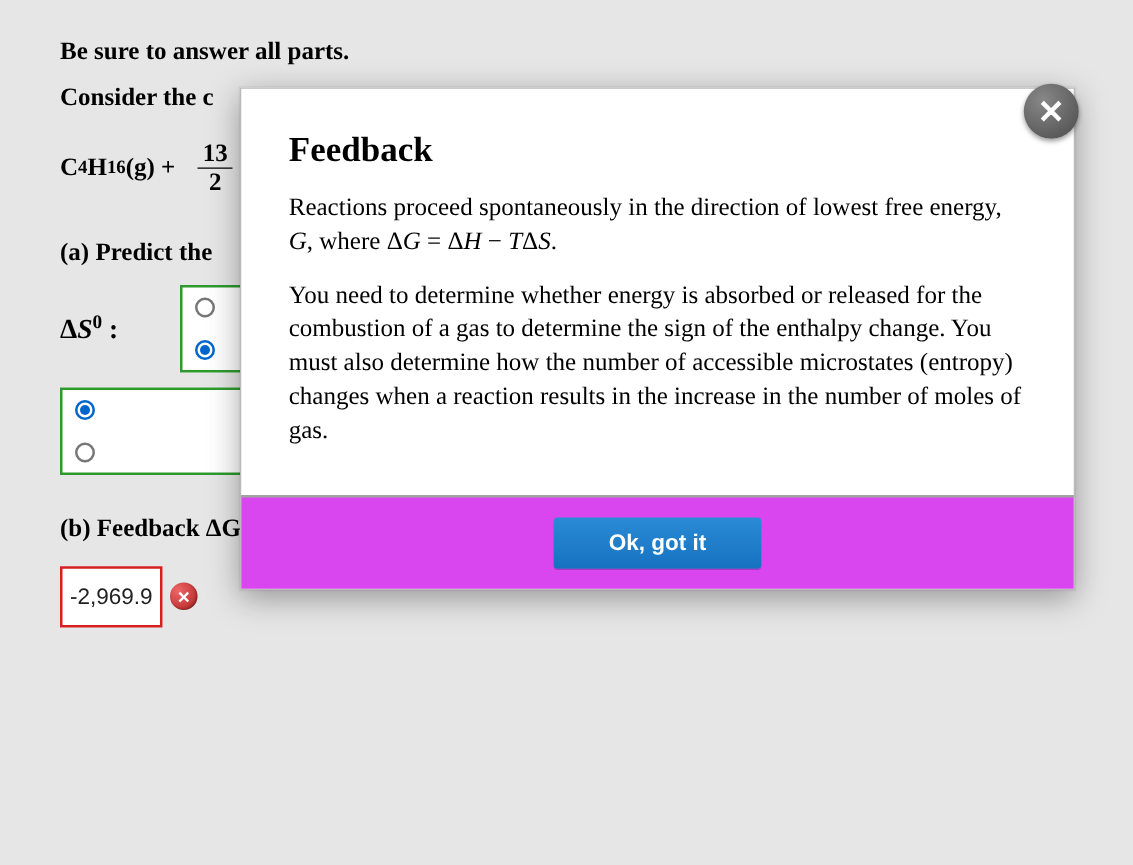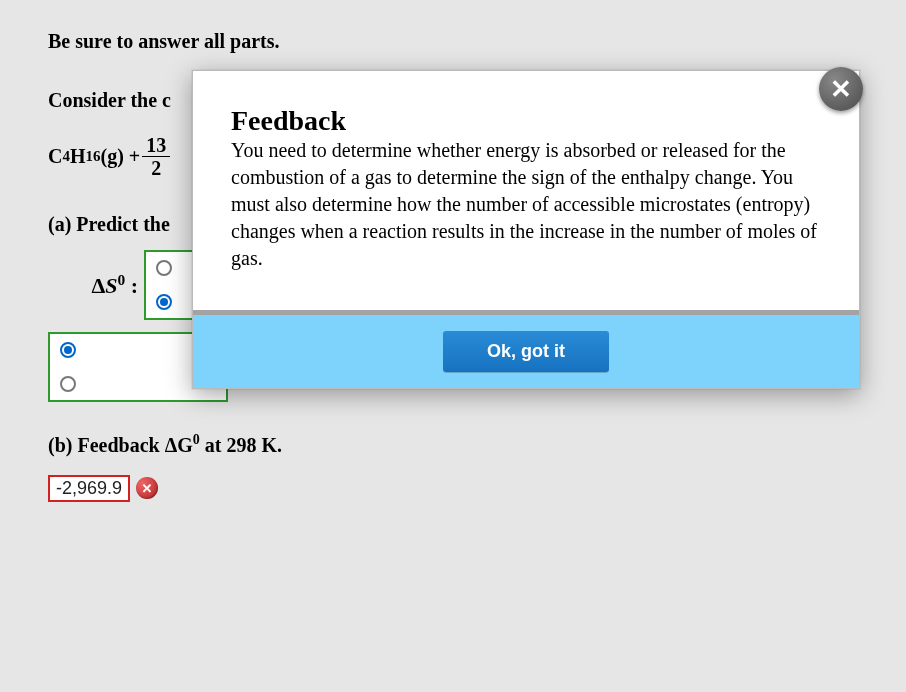--- a/index.html
+++ b/index.html
@@ -13,56 +13,56 @@
     overflow: hidden;
     position: relative;
   }
   .page {
     padding: 30px 48px;
     font-size: 20px;
     color: #000;
   }
   .instr {
     font-weight: bold;
-    margin-bottom: 36px;
+    margin-bottom: 14px;
   }
   .consider {
     font-weight: bold;
     margin-bottom: 22px;
   }
   .equation {
     display: flex;
     align-items: center;
     font-weight: bold;
     margin-bottom: 34px;
   }
   .sub { font-size: 0.75em; vertical-align: sub; }
   .frac {
     display: inline-flex;
     flex-direction: column;
     align-items: center;
-    margin-left: 2px;
+    margin-left: 18px;
     font-weight: bold;
   }
   .frac .num { border-bottom: 1.5px solid #000; padding: 0 4px; line-height: 1.1; }
   .frac .den { padding: 0 4px; line-height: 1.1; }
   .part-a {
     font-weight: bold;
     margin-bottom: 14px;
   }
   .delta-row {
     display: flex;
     align-items: center;
     margin-bottom: 12px;
   }
   .delta-label {
     font-weight: bold;
     font-style: normal;
     width: 96px;
-    text-align: right;
+    text-align: left;
     padding-right: 6px;
     font-size: 22px;
   }
   .sup0 { font-size: 0.7em; vertical-align: super; }
   .radio-box {
     border: 2px solid #2e9a2e;
     background: #fff;
     width: 180px;
     padding: 8px 10px;
     display: flex;
@@ -96,21 +96,21 @@
     margin-bottom: 18px;
   }
   .answer-row {
     display: flex;
     align-items: center;
     gap: 6px;
   }
   .answer-box {
     border: 2px solid #d42020;
     background: #fff;
-    padding: 1px 6px;
+    padding: 12px 6px;
     font-family: Arial, sans-serif;
     font-size: 18px;
     color: #222;
     min-width: 70px;
   }
   .wrong-badge {
     width: 22px; height: 22px;
     border-radius: 50%;
     background: radial-gradient(circle at 30% 30%, #e66, #b02020);
     display: inline-flex;
@@ -150,31 +150,31 @@
     font-weight: bold;
     cursor: pointer;
     box-shadow: 0 2px 4px rgba(0,0,0,.4);
   }
   .modal-body {
     padding: 34px 38px 22px 38px;
   }
   .modal-title {
     font-size: 28px;
     font-weight: bold;
-    margin-bottom: 0;
+    margin-bottom: 16px;
   }
   .modal-text {
     font-size: 20px;
     line-height: 1.35;
     margin-bottom: 16px;
   }
   .ital { font-style: italic; }
   .modal-footer {
-    border-top: 5px solid #a3a3a3;
-    background: #7dd3fc;
+    border-top: 2px solid #a3a3a3;
+    background: #d946ef;
     padding: 16px;
     display: flex;
     justify-content: center;
   }
   .ok-btn {
     background: linear-gradient(#2a8bd6, #1672c0);
     color: #fff;
     font-family: Arial, sans-serif;
     font-weight: bold;
     font-size: 18px;
@@ -238,18 +238,21 @@
   <div class="answer-row">
     <div class="answer-box">-2,969.9</div>
     <div class="wrong-badge">✕</div>
   </div>
 </div>
 
 <div class="modal">
   <div class="modal-close">✕</div>
   <div class="modal-body">
     <div class="modal-title">Feedback</div>
+    <div class="modal-text">
+      <span>Reactions proceed spontaneously in the direction of lowest free energy, </span><span class="ital">G</span><span>, where Δ</span><span class="ital">G</span><span> = Δ</span><span class="ital">H</span><span> − </span><span class="ital">T</span><span>Δ</span><span class="ital">S</span><span>.</span>
+    </div>
     <div class="modal-text">You need to determine whether energy is absorbed or released for the combustion of a gas to determine the sign of the enthalpy change. You must also determine how the number of accessible microstates (entropy) changes when a reaction results in the increase in the number of moles of gas.</div>
   </div>
   <div class="modal-footer">
     <button class="ok-btn">Ok, got it</button>
   </div>
 </div>
 
 </body></html>

